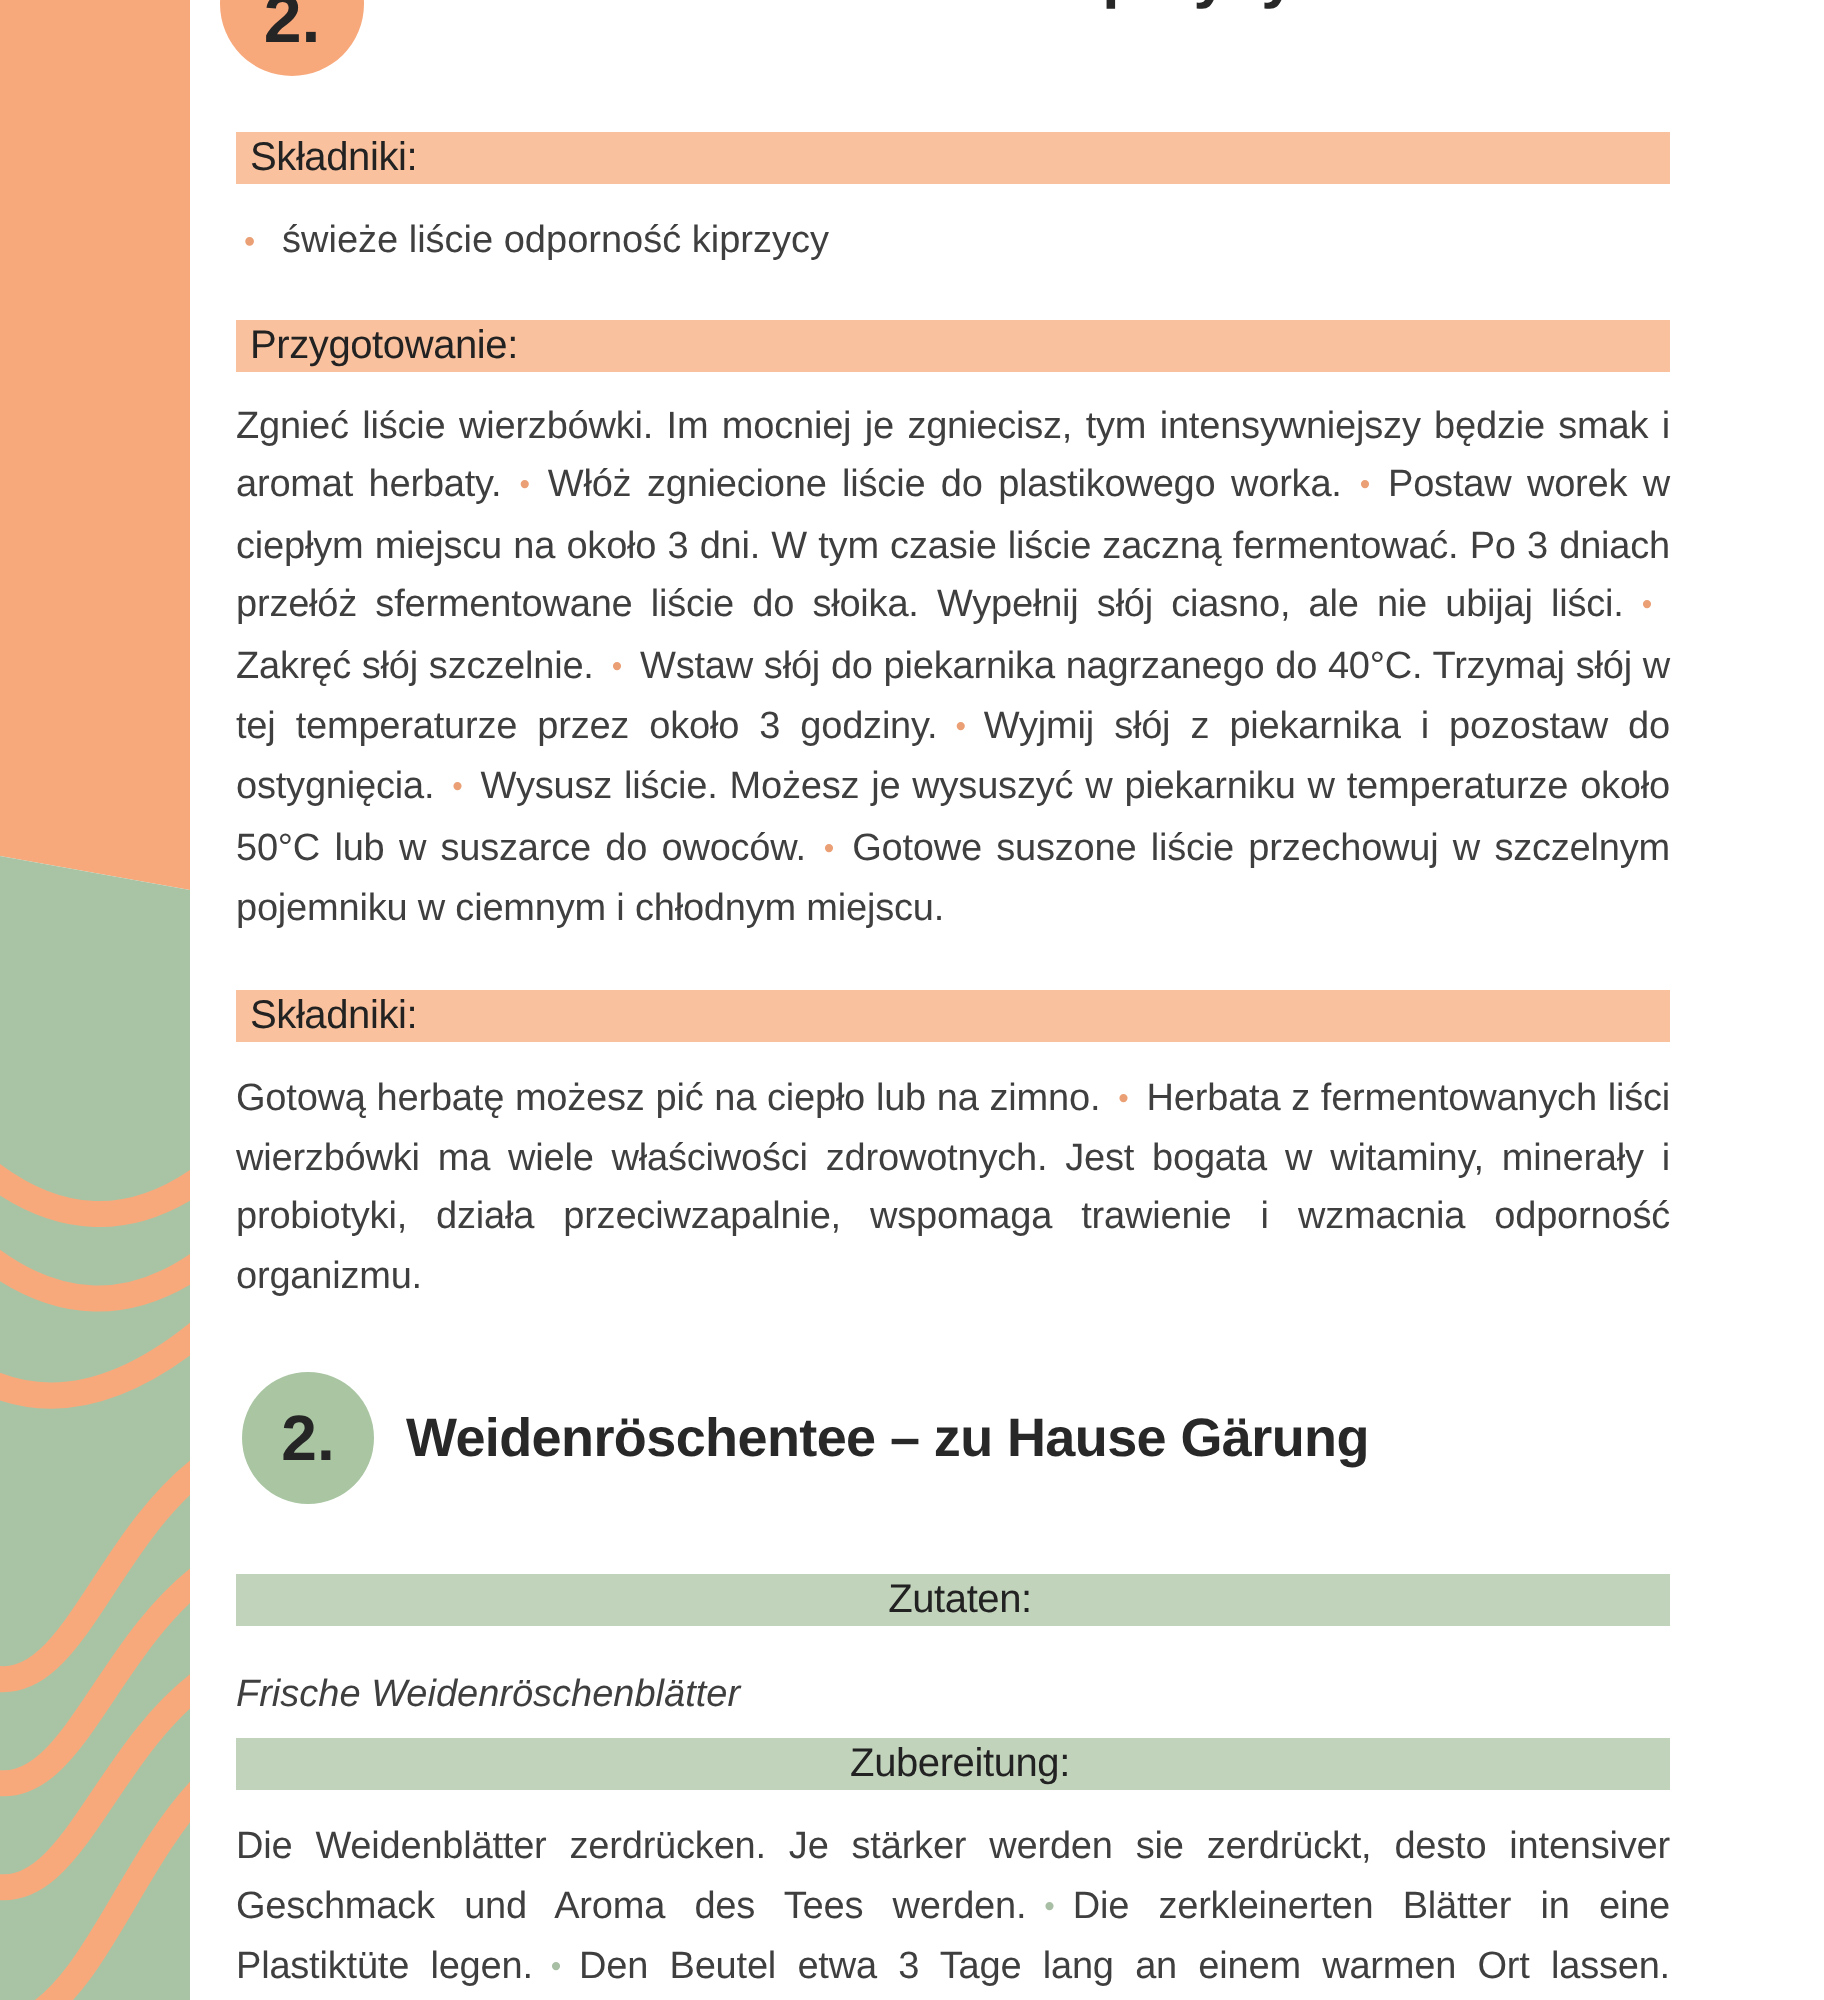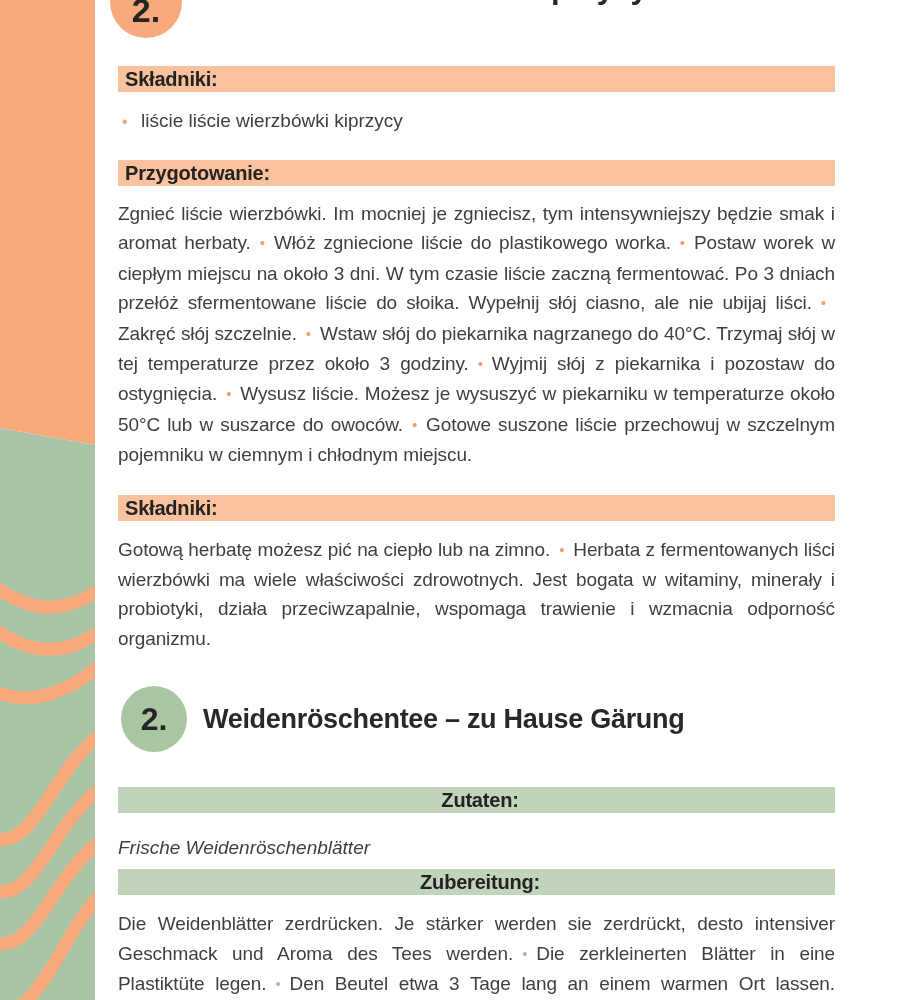--- a/index.html
+++ b/index.html
@@ -42,21 +42,21 @@
 
   h1.title {
     margin: 0; color: #282828; font-weight: bold;
   }
   .title.pl { margin-left: 28px; font-size: 31px; line-height: 44px; letter-spacing: -0.3px; }
   .title.de { margin-left: 16px; font-size: 27px; letter-spacing: -0.3px; white-space: nowrap; text-align: right; }
 
   
   .bar {
     height: 26px; line-height: 26px;
-    font-weight: bold; font-size: 20px; color: #222222;
+    font-weight: normal; font-size: 20px; color: #222222;
     padding-left: 7px; box-sizing: border-box;
     letter-spacing: -0.2px;
   }
   .bar.orange { background: #f9c19d; }
   .bar.green  { background: #c2d3bc; text-align: center; }
 
   .bar.skladniki     { margin-top: 28px; }
   .bar.przygotowanie { margin-top: 24px; }
   .bar.wskazowki     { margin-top: 25px; }
   .bar.zutaten       { margin-top: 35px; }
@@ -125,21 +125,21 @@
           <span>Herbata z wierzbówki kiprzycy</span><br>
         </h1>
       </header>
 
       <div class="bar orange skladniki">
         <span>Składniki:</span>
       </div>
 
       <div class="ing-line">
         <span class="bullet">•</span>
-        <span>liście liście wierzbówki kiprzycy</span>
+        <span>świeże liście odporność kiprzycy</span>
       </div>
 
       <div class="bar orange przygotowanie">
         <span>Przygotowanie:</span>
       </div>
 
       <p class="para prep">Zgnieć liście wierzbówki. Im mocniej je zgniecisz, tym intensywniejszy będzie smak i aromat herbaty.<span class="sep-dot">•</span>Włóż zgniecione liście do plastikowego worka.<span class="sep-dot">•</span>Postaw worek w ciepłym miejscu na około 3 dni. W tym czasie liście zaczną fermentować. Po 3 dniach przełóż sfermentowane liście do słoika. Wypełnij słój ciasno, ale nie ubijaj liści.<span class="sep-dot">•</span>Zakręć słój szczelnie.<span class="sep-dot">•</span>Wstaw słój do piekarnika nagrzanego do 40°C. Trzymaj słój w tej temperaturze przez około 3 godziny.<span class="sep-dot">•</span>Wyjmij słój z piekarnika i pozostaw do ostygnięcia.<span class="sep-dot">•</span>Wysusz liście. Możesz je wysuszyć w piekarniku w temperaturze około 50°C lub w suszarce do owoców.<span class="sep-dot">•</span>Gotowe suszone liście przechowuj w szczelnym pojemniku w ciemnym i chłodnym miejscu.</p>
 
       <div class="bar orange wskazowki">
         <span>Składniki:</span>

